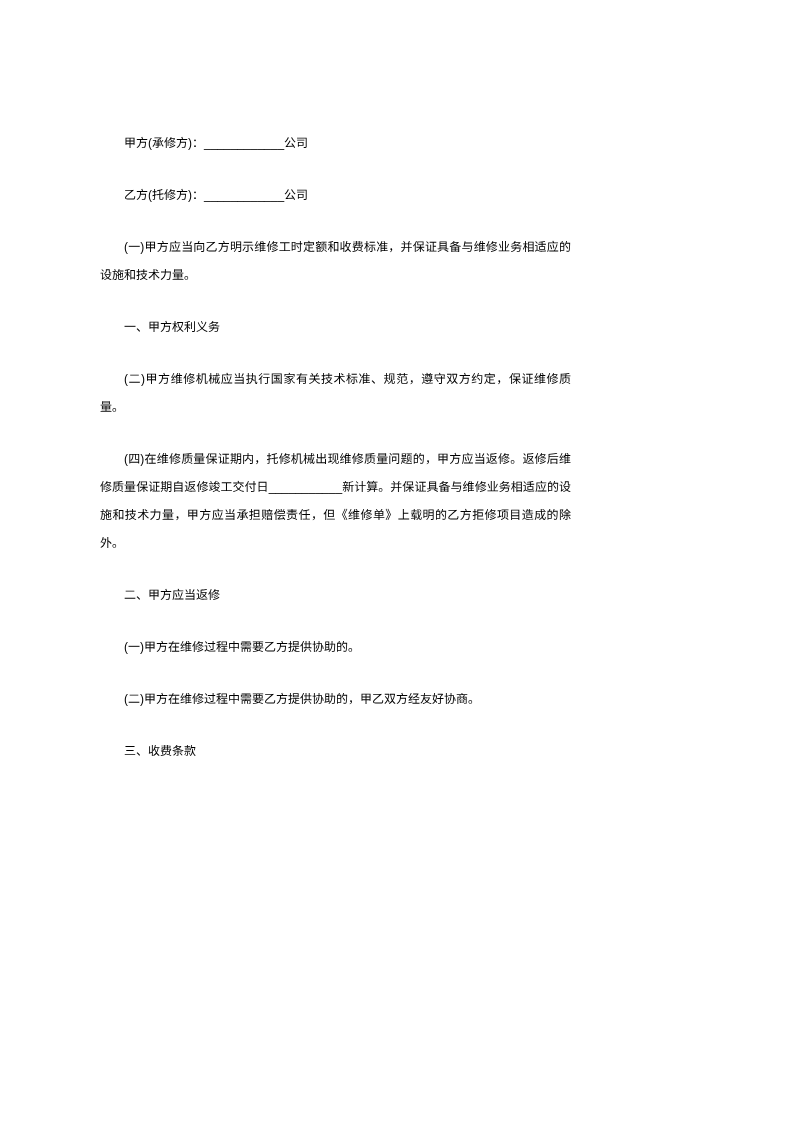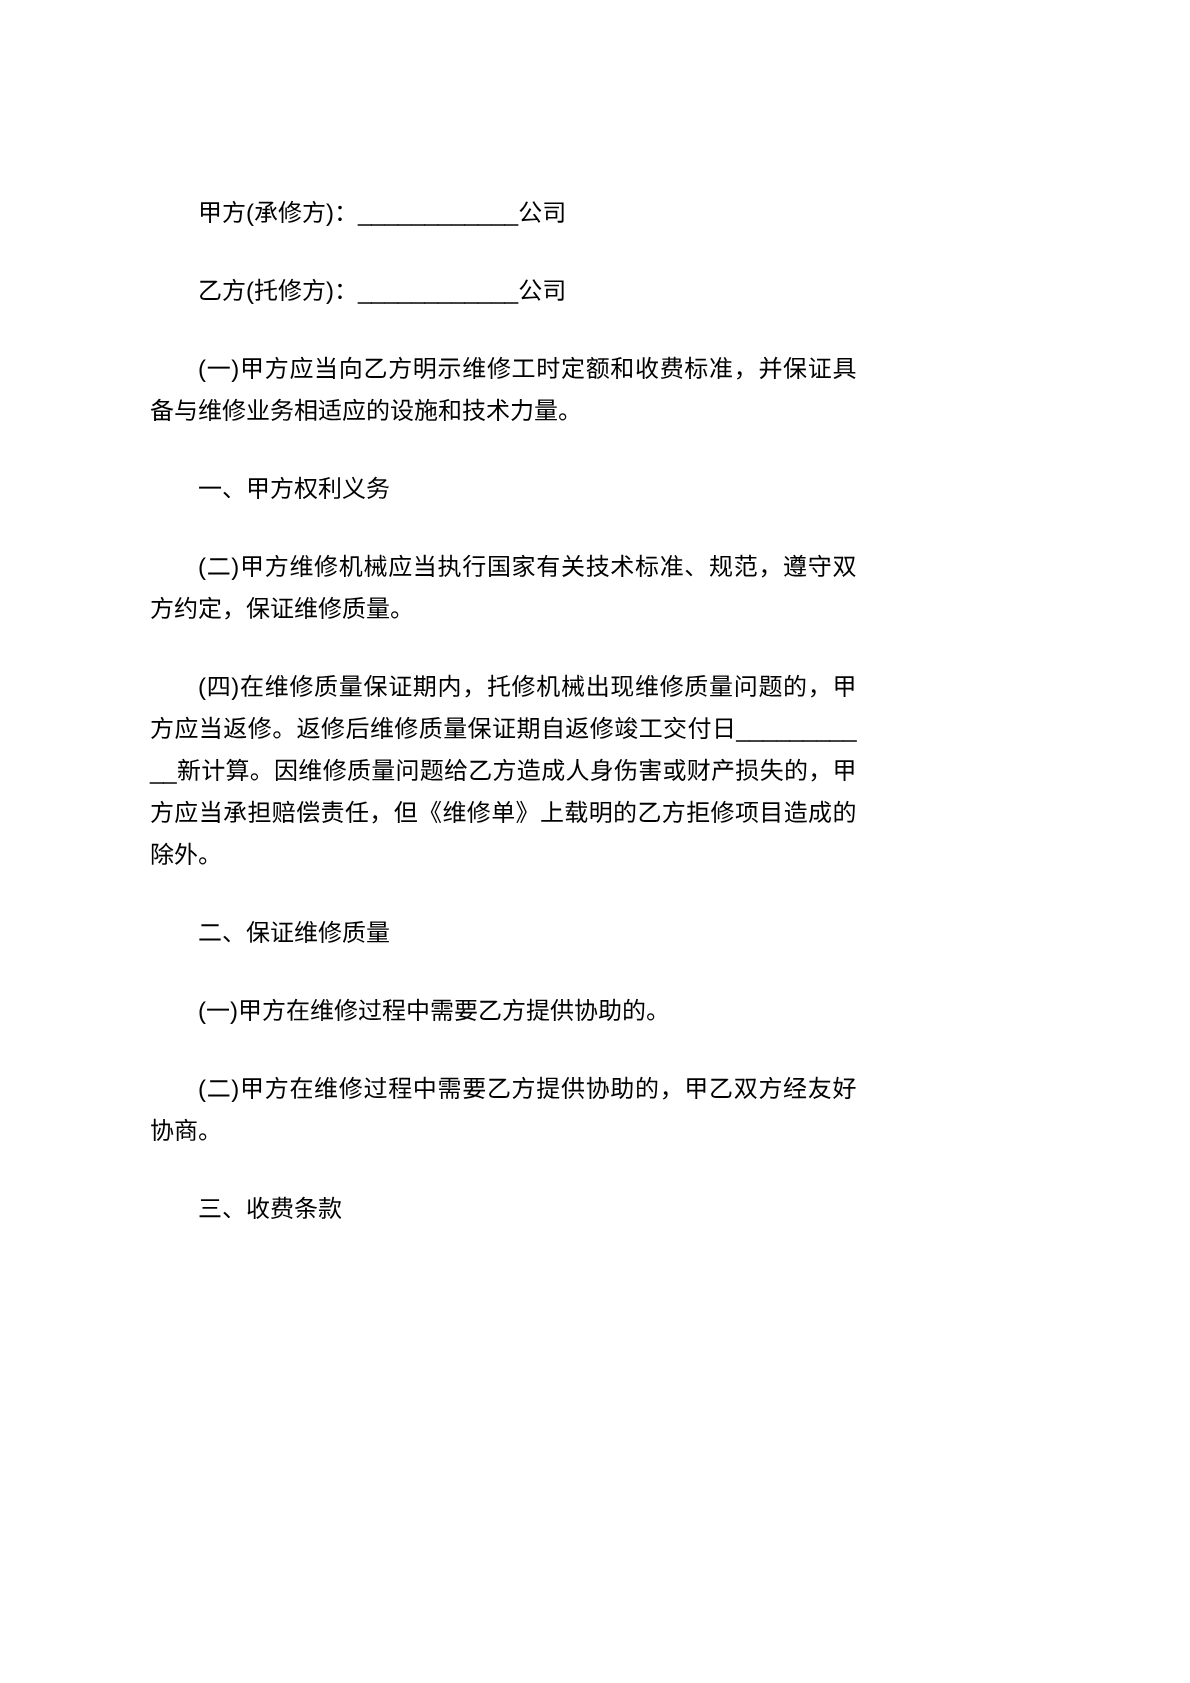--- a/index.html
+++ b/index.html
@@ -9,21 +9,21 @@
     }
     .page {
       position: relative;
       width: 671px;
       height: 1122px;
       box-sizing: border-box;
       background: #ffffff;
       color: #000000;
       padding: 129px 100px 40px 100px;
       font-family: "Liberation Sans", "DejaVu Sans", sans-serif;
-      font-size: 16px;
+      font-size: 12px;
       line-height: 28px;
       overflow: hidden;
     }
     .para {
       margin: 0 0 24px 0;
       text-indent: 2em;
       text-align: justify;
       word-break: break-all;
       font-weight: 400;
     }
@@ -33,18 +33,18 @@
   </style>
 </head>
 <body>
 
 <div class="page">
   <p class="para">甲方(承修方)：____________公司</p>
   <p class="para">乙方(托修方)：____________公司</p>
   <p class="para">(一)甲方应当向乙方明示维修工时定额和收费标准，并保证具备与维修业务相适应的设施和技术力量。</p>
   <p class="para">一、甲方权利义务</p>
   <p class="para">(二)甲方维修机械应当执行国家有关技术标准、规范，遵守双方约定，保证维修质量。</p>
-  <p class="para">(四)在维修质量保证期内，托修机械出现维修质量问题的，甲方应当返修。返修后维修质量保证期自返修竣工交付日___________新计算。因维修质量问题给乙方造成人身伤害或财产损失的，甲方应当承担赔偿责任，但《维修单》上载明的乙方拒修项目造成的除外。</p>
-  <p class="para">二、保证维修质量</p>
+  <p class="para">(四)在维修质量保证期内，托修机械出现维修质量问题的，甲方应当返修。返修后维修质量保证期自返修竣工交付日___________新计算。并保证具备与维修业务相适应的设施和技术力量，甲方应当承担赔偿责任，但《维修单》上载明的乙方拒修项目造成的除外。</p>
+  <p class="para">二、甲方应当返修</p>
   <p class="para">(一)甲方在维修过程中需要乙方提供协助的。</p>
   <p class="para">(二)甲方在维修过程中需要乙方提供协助的，甲乙双方经友好协商。</p>
   <p class="para">三、收费条款</p>
 </div>
 
 </body></html>

